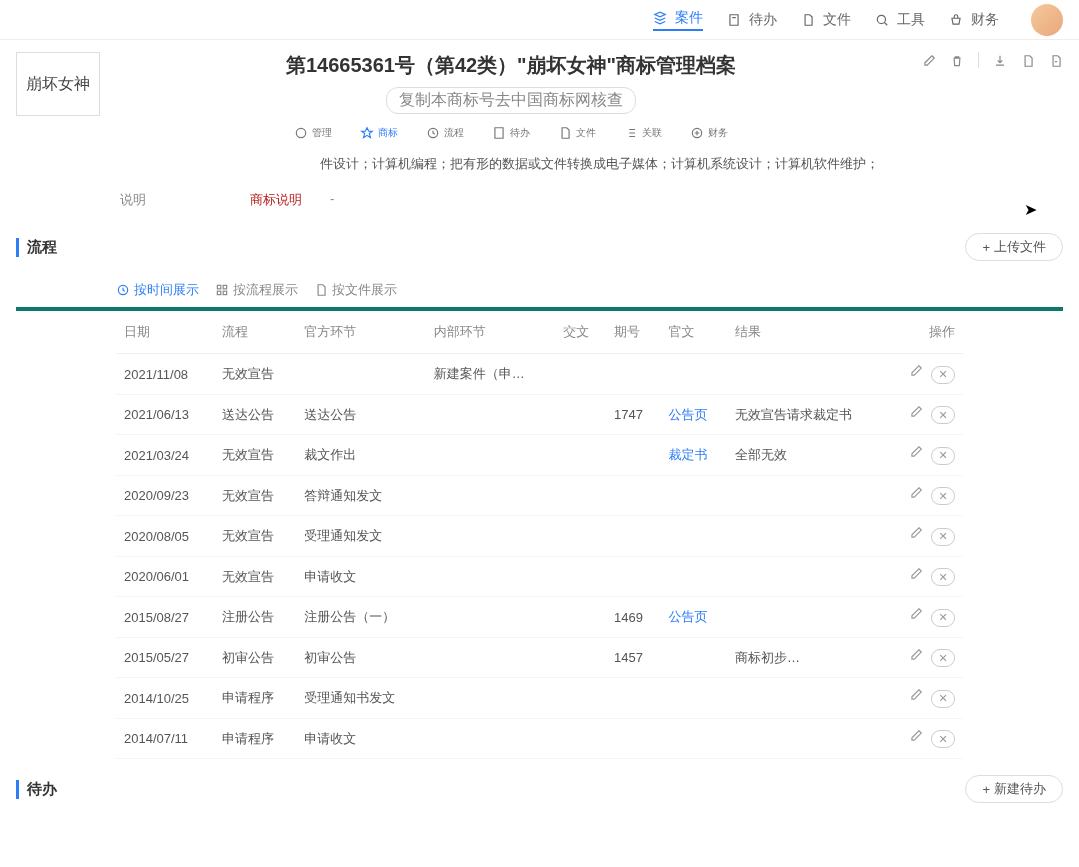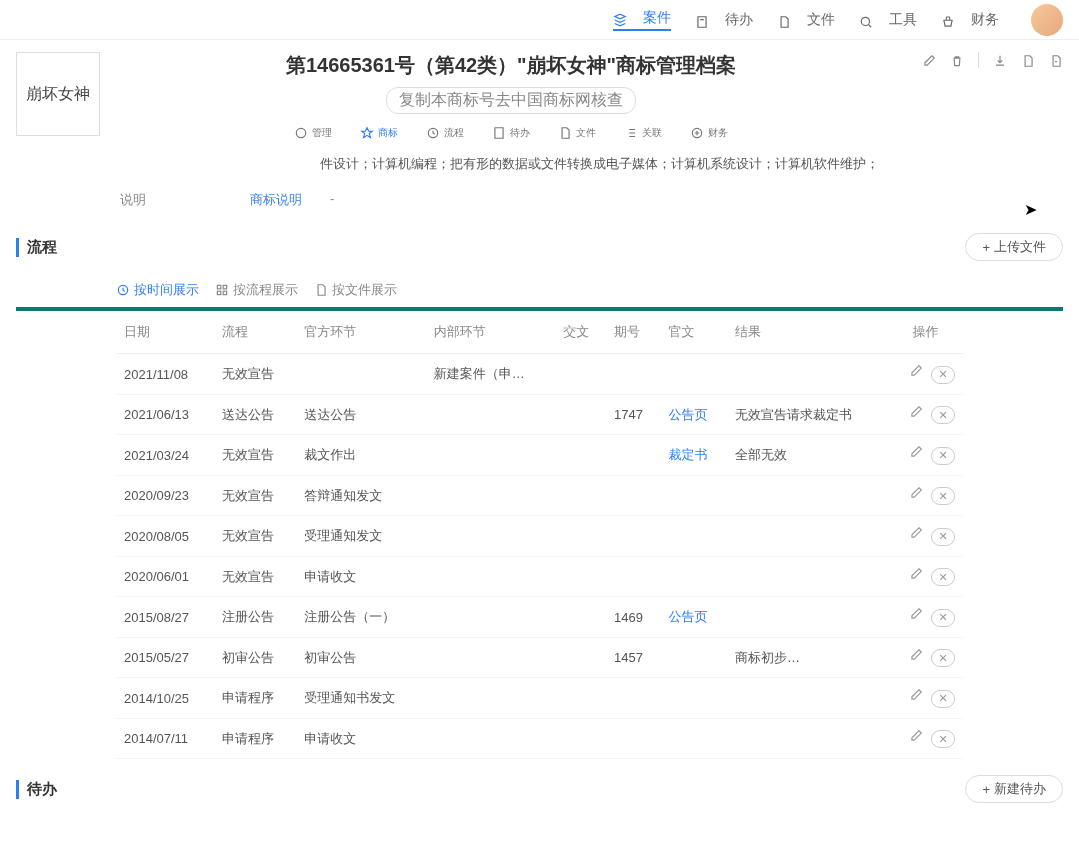--- a/index.html
+++ b/index.html
@@ -1,35 +1,35 @@
 <!DOCTYPE html>
 <html><head>
 <meta charset="utf-8">
 <style>
 *{margin:0;padding:0;box-sizing:border-box;font-family:-apple-system,BlinkMacSystemFont,"Segoe UI",sans-serif}
 body{background:#fff;color:#333;font-size:14px}
 .topnav{display:flex;justify-content:flex-end;align-items:center;height:40px;padding:0 16px;border-bottom:1px solid #eee;gap:24px}
-.topnav-item{display:flex;align-items:flex-end;gap:16px;color:#666;cursor:pointer}
+.topnav-item{display:flex;align-items:center;gap:8px;color:#666;cursor:pointer}
 .topnav-item.active{color:#2d7df6;border-bottom:2px solid #2d7df6;padding-bottom:2px}
 .avatar{width:32px;height:32px;border-radius:50%;background:linear-gradient(135deg,#f5c99b,#e8a87c);margin-left:8px}
 .header{display:flex;align-items:flex-start;padding:12px 16px;gap:16px}
-.logo-box{width:84px;height:84px;border:1px solid #ddd;display:flex;align-items:center;justify-content:center;font-size:16px;color:#444}
+.logo-box{width:84px;height:64px;border:1px solid #ddd;display:flex;align-items:center;justify-content:center;font-size:16px;color:#444}
 .header-center{flex:1;text-align:center}
 .page-title{font-size:20px;font-weight:600;color:#333;margin-bottom:8px}
 .copy-link{display:inline-block;font-size:16px;color:#888;border:1px solid #ddd;border-radius:12px;padding:2px 12px}
 .subnav{display:flex;justify-content:center;gap:28px;margin-top:12px;color:#777}
 .subnav-item{display:flex;align-items:center;gap:4px;cursor:pointer;font-size:10px}
 .subnav-item.active{color:#2d7df6}
 .action-icons{display:flex;gap:14px;align-items:flex-end;padding-bottom:4px;color:#888}
 .action-icons svg{cursor:pointer}
 .divider-v{width:1px;height:16px;background:#ddd}
 .body-text{padding:0 120px 8px 320px;color:#555;font-size:13px;line-height:1.8}
 .desc-row{display:flex;padding:8px 120px 16px 120px;color:#888;font-size:13px}
 .desc-label{width:130px}
-.desc-key{width:80px;color:#3b82f6}
+.desc-key{width:80px;color:#b91c1c}
 .section{padding:8px 16px}
 .section-head{display:flex;justify-content:space-between;align-items:center;margin-bottom:12px}
 .section-title{font-size:15px;font-weight:600;color:#333;border-left:3px solid #2d7df6;padding-left:8px}
 .section-btn{border:1px solid #ddd;border-radius:16px;padding:4px 16px;font-size:13px;color:#555;background:#fff;cursor:pointer;display:flex;align-items:center;gap:4px}
 .tabs{display:flex;gap:16px;padding:8px 100px;border-bottom:4px solid #0f766e;font-size:13px;color:#888}
 .tab{display:flex;align-items:center;gap:4px;cursor:pointer}
 .tab.active{color:#2d7df6}
 table{width:calc(100% - 200px);margin:0 100px;border-collapse:collapse;font-size:13px}
 th{text-align:left;color:#888;font-weight:normal;padding:12px 8px;border-bottom:1px solid #f0f0f0}
 td{padding:10px 8px;color:#555;border-bottom:1px solid #f5f5f5}
@@ -193,21 +193,21 @@
     <thead>
         <tr id="flowhead">
           <th>日期</th>
           <th>流程</th>
           <th>官方环节</th>
           <th>内部环节</th>
           <th>交文</th>
           <th>期号</th>
           <th>官文</th>
           <th>结果</th>
-          <th style="text-align: center; font-family: Liberation Serif, serif;">操作</th>
+          <th style="text-align: right; font-family: Liberation Serif, serif;">操作</th>
         </tr>
       </thead>
     <tbody id="flowbody">
         <tr>
           <td>2021/11/08</td>
           <td>无效宣告</td>
           <td></td>
           <td>新建案件（申…</td>
           <td></td>
           <td></td>

